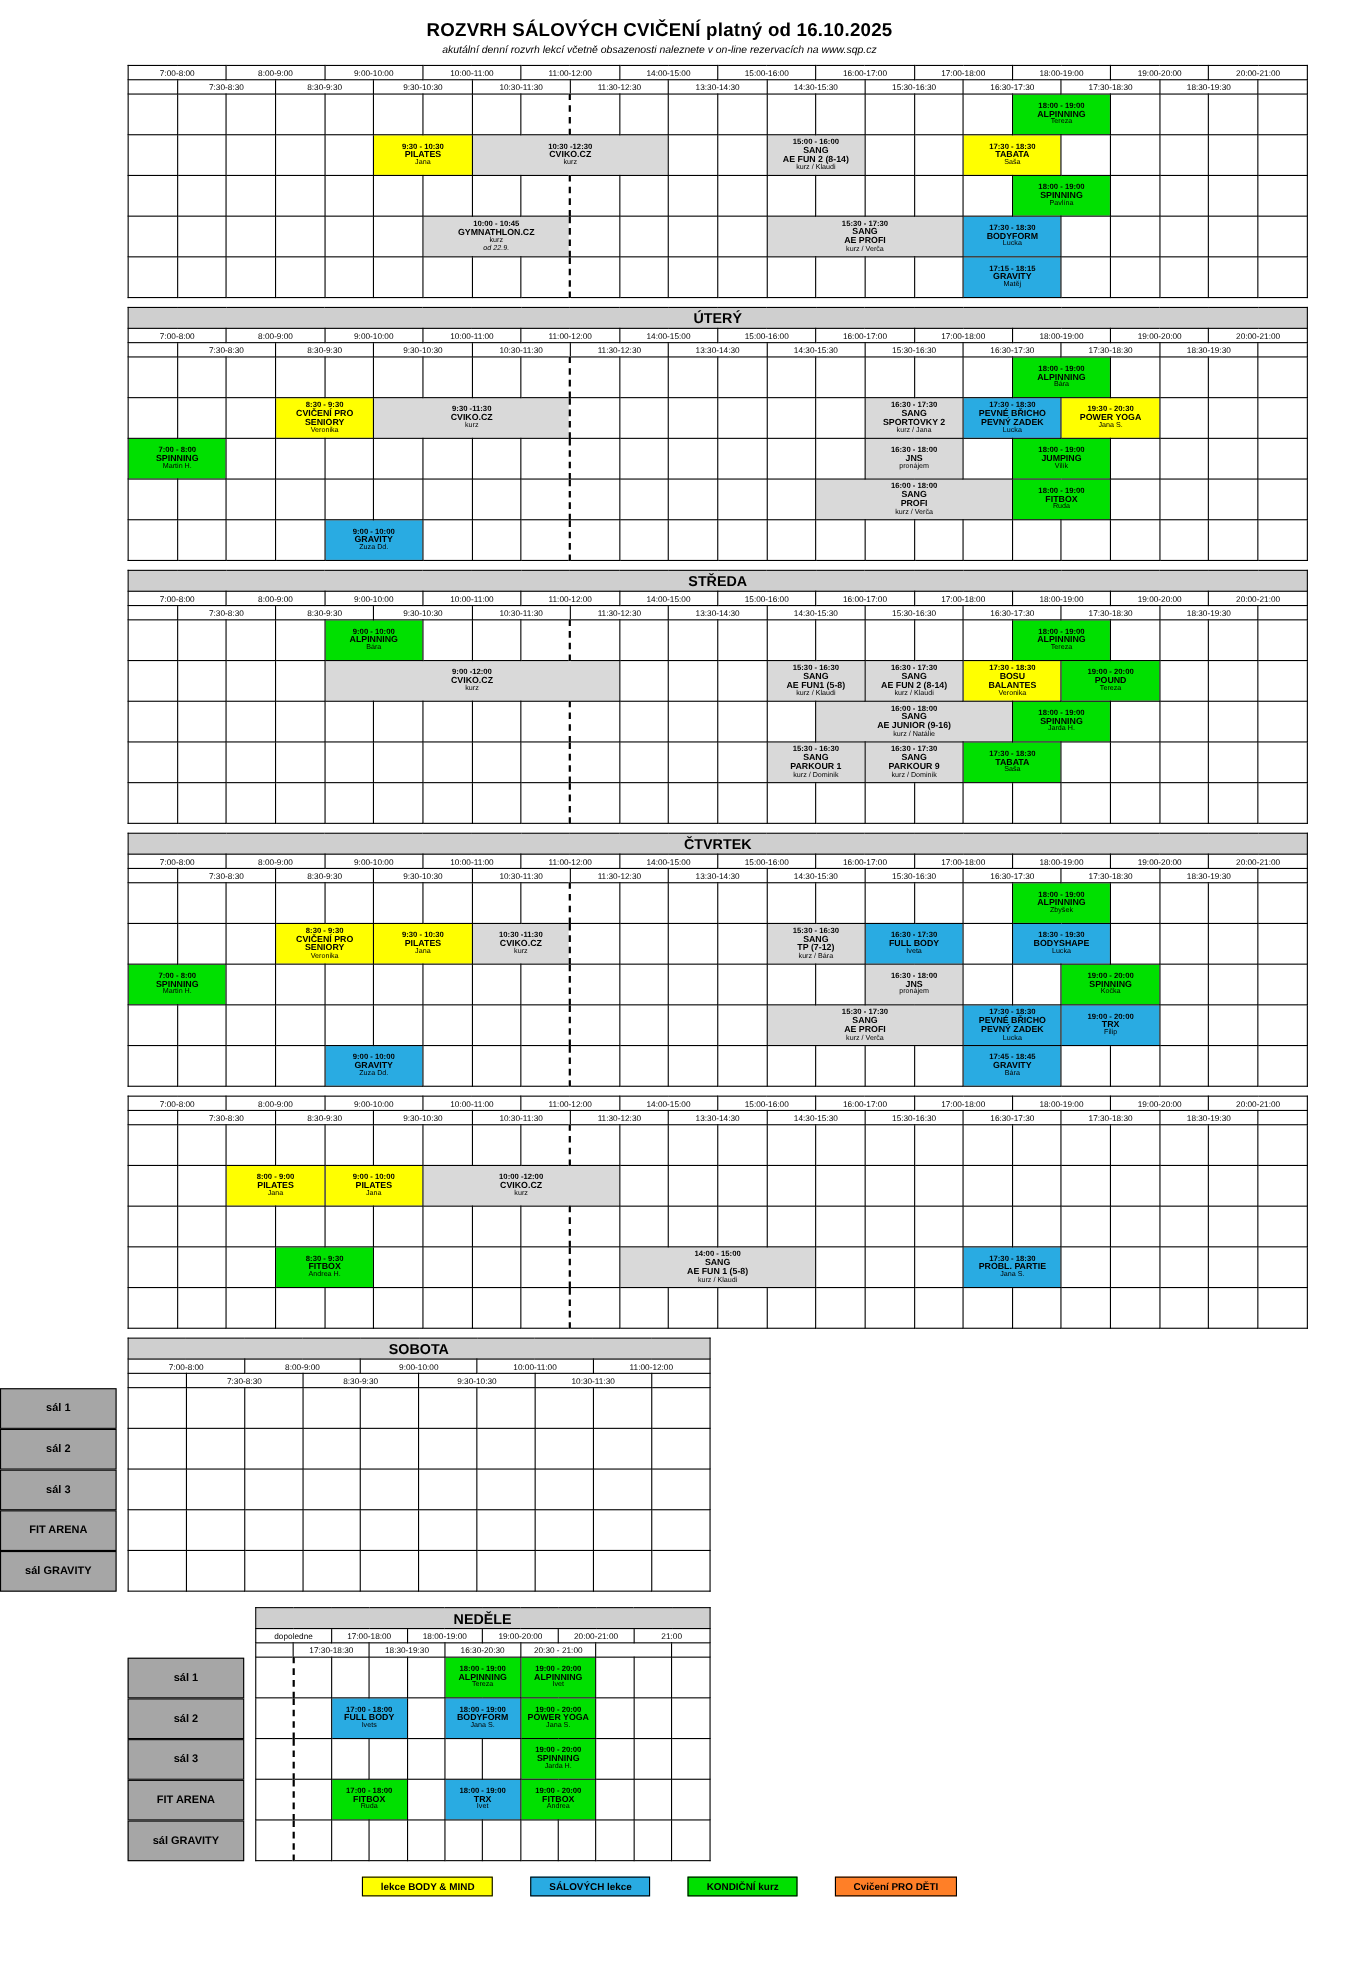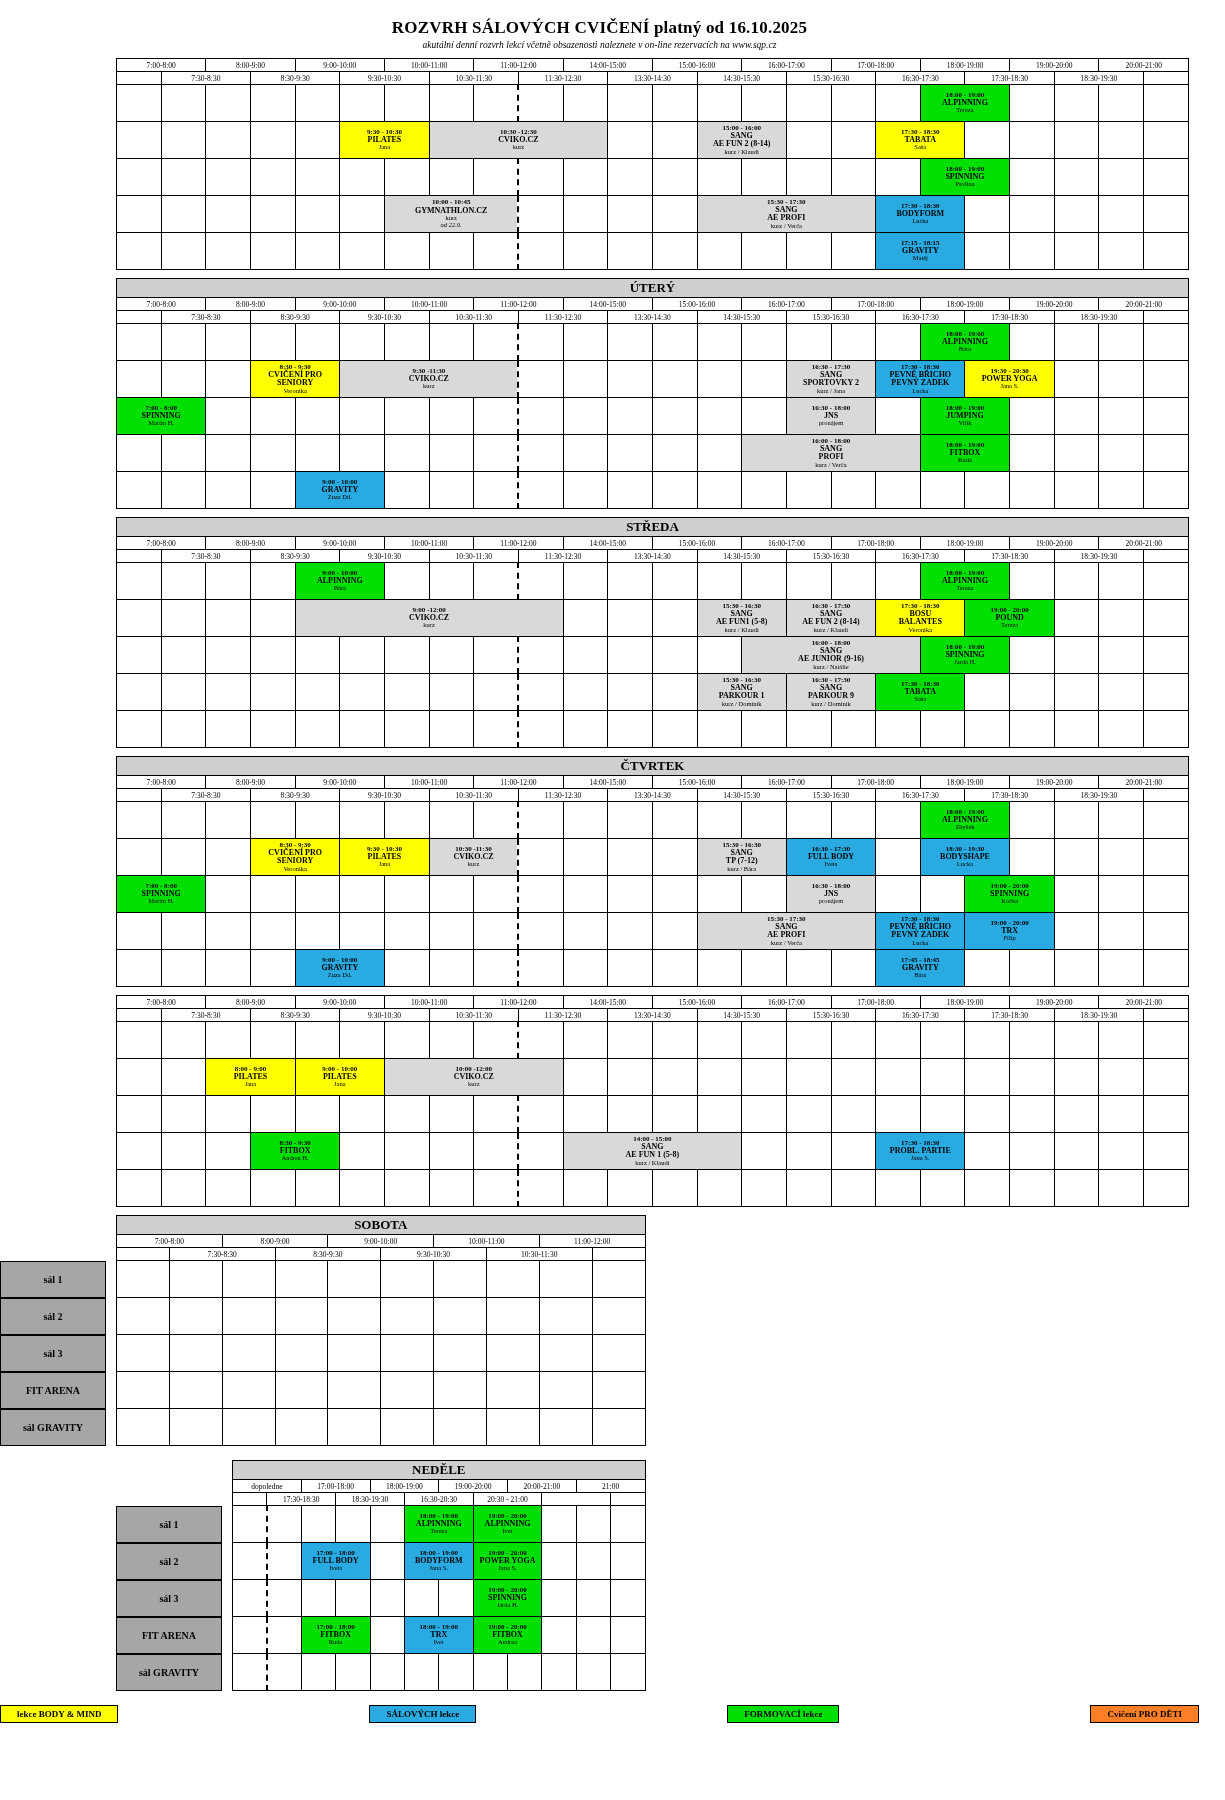--- a/index.html
+++ b/index.html
@@ -1,17 +1,17 @@
 <!DOCTYPE html>
 <html><head>
 <meta charset="utf-8">
 <style>
   html,body{margin:0;padding:0;background:#fff;}
   body{font-family:"Liberation Sans",sans-serif;color:#000;width:1225px;}
-  .page{width:1199px;position:relative;padding-top:14px;box-sizing:border-box;font-family:Liberation Serif, serif;}
+  .page{width:1199px;position:relative;padding-top:14px;box-sizing:border-box;}
   .title{text-align:center;font-size:17px;font-weight:bold;letter-spacing:.2px;margin:4px 0 2px 0;}
   .subtitle{text-align:center;font-size:9.5px;font-style:italic;margin-bottom:8px;}
 
   .dayblock{margin:0 0 8px 0;padding-left:116px;padding-right:10px;}
   table.grid{border-collapse:collapse;table-layout:fixed;width:100%;}
   table.grid td{border:1px solid #000;padding:0;}
 
   .dayhead{background:#cfcfcf;text-align:center;font-weight:bold;font-size:13px;height:18px;border:1px solid #000;}
   .hrow td{height:12px;font-size:7.5px;text-align:center;vertical-align:middle;border:none;}
   .hrow2 td{height:12px;font-size:7.5px;text-align:center;vertical-align:middle;border:none;}
@@ -36,21 +36,21 @@
   .c-yellow{background:#ffff00;}
   .c-gray{background:#d9d9d9;}
 
   .dashcol{border-left:2px dashed #000 !important;}
 
   .weekend{display:flex;gap:14px;padding-left:116px;padding-right:10px;box-sizing:border-box;flex-direction:column;}
   .weekend .half-block{width:calc(50% - 7px);position:relative;}
   .weekend .half-block.right{padding-left:116px;box-sizing:border-box;}
   .weekend .half-block.right .rowlabel{left:0;}
 
-  .legend{display:flex;justify-content:space-between;gap:34px;margin:14px 0 10px 0;}
+  .legend{display:flex;justify-content:center;gap:34px;margin:14px 0 10px 0;}
   .legend .lg{border:1px solid #000;font-size:9px;font-weight:bold;padding:3px 16px;text-align:center;}
 </style>
 </head>
 <body>
 
 <div class="page">
   <div class="title">ROZVRH SÁLOVÝCH CVIČENÍ platný od 16.10.2025</div>
   <div class="subtitle">akutální denní rozvrh lekcí včetně obsazenosti naleznete v on-line rezervacích na www.sqp.cz</div>
 
   <div id="days-container">
@@ -1557,16 +1557,16 @@
         <div class="rowlabel" style="top: 82.5px; height: 37px;">sál 2</div>
         <div class="rowlabel" style="top: 119.5px; height: 37px;">sál 3</div>
         <div class="rowlabel" style="top: 156.5px; height: 37px;">FIT ARENA</div>
         <div class="rowlabel" style="top: 193.5px; height: 37px;">sál GRAVITY</div>
       </div>
   </div>
 
   <div class="legend" id="legend">
       <div class="lg" style="background:#ffff00">lekce BODY &amp; MIND</div>
       <div class="lg" style="background:#29abe2">SÁLOVÝCH lekce</div>
-      <div class="lg" style="background:#00e000">FORMOVACÍ lekce</div>
+      <div class="lg" style="background:#00e000">KONDIČNÍ kurz</div>
       <div class="lg" style="background:#ff7f27">Cvičení PRO DĚTI</div>
     </div>
 </div>
 
 </body></html>

